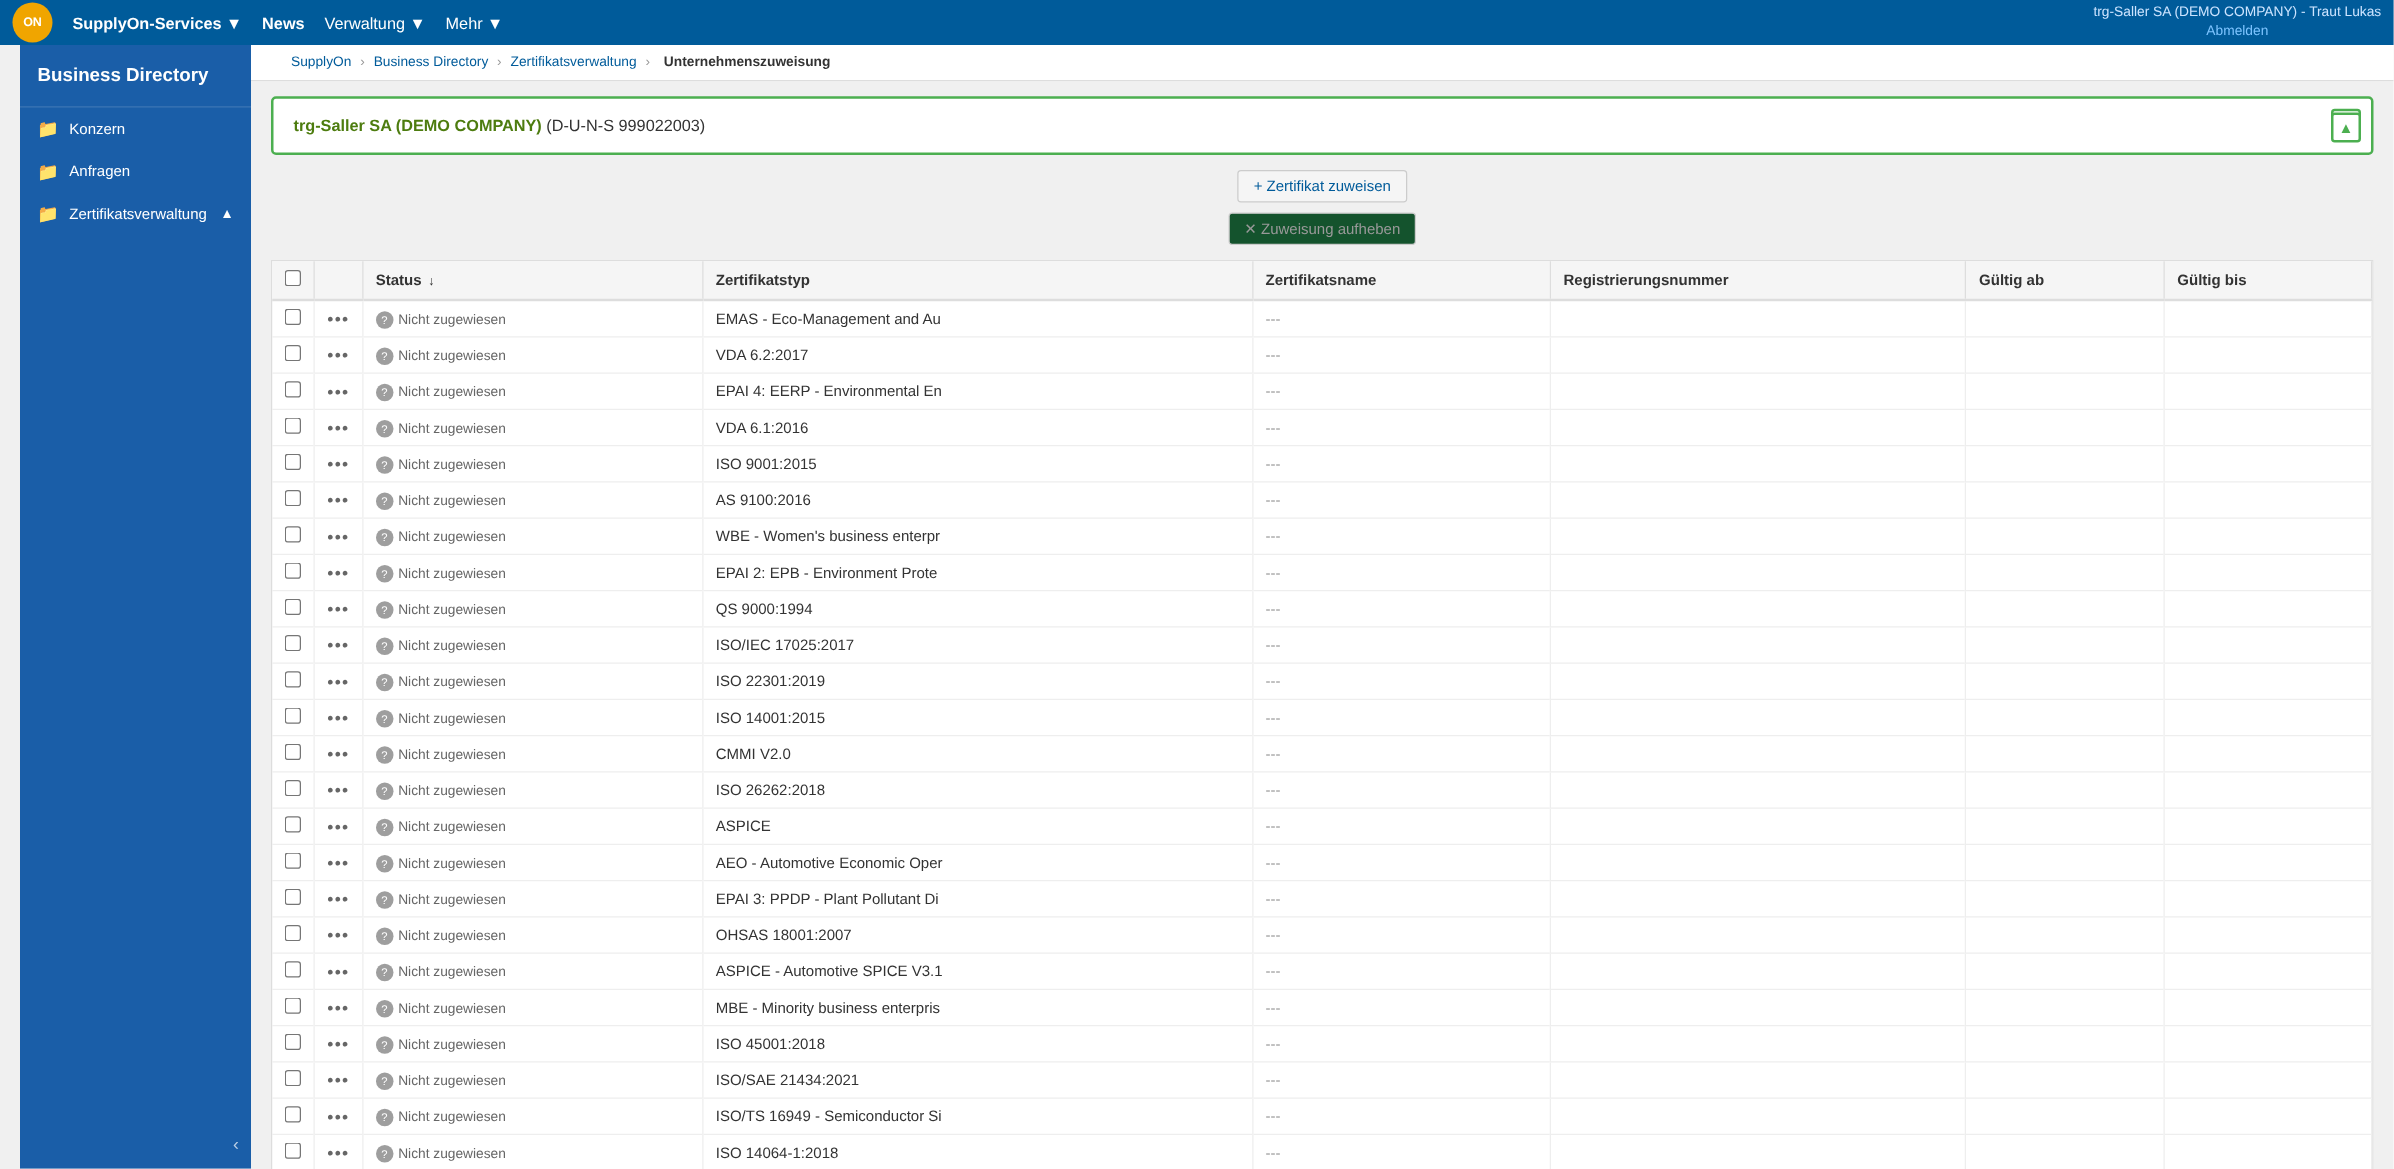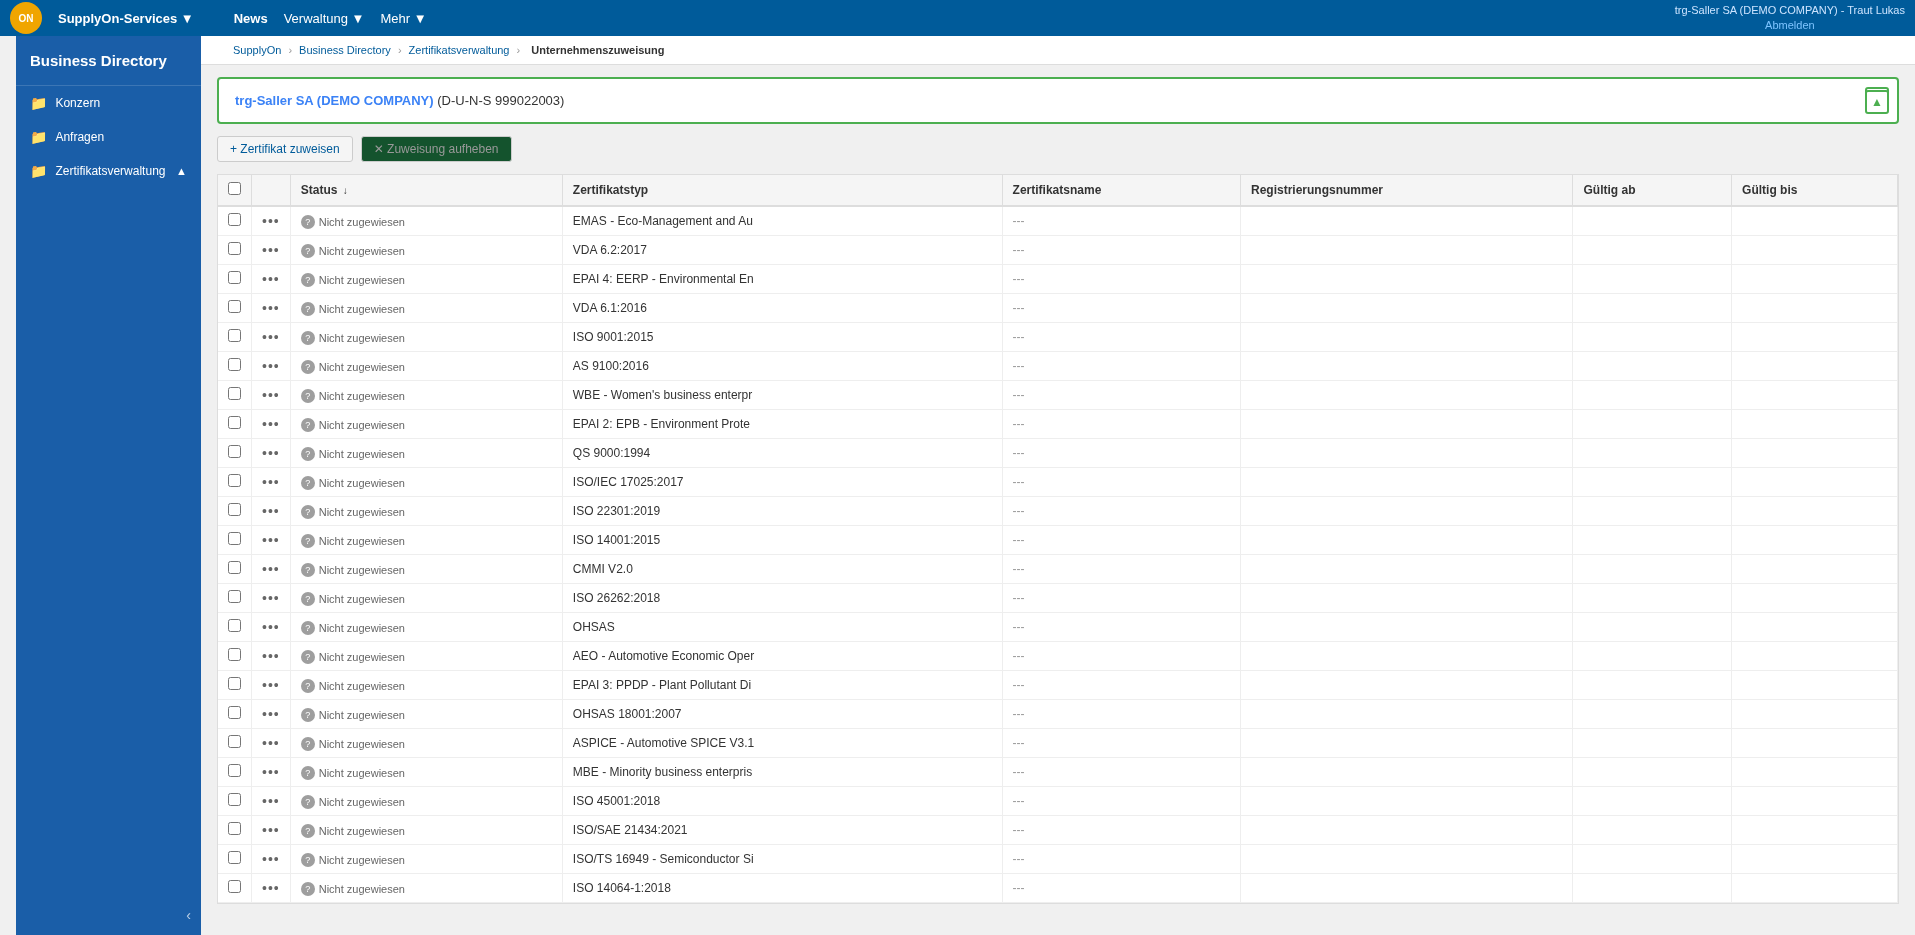--- a/index.html
+++ b/index.html
@@ -33,21 +33,21 @@
       font-weight: bold;
       display: flex;
       align-items: center;
       gap: 4px;
       cursor: pointer;
     }
     .top-nav-links {
       display: flex;
       align-items: center;
       gap: 16px;
-      margin-left: 24px;
+      margin-left: 0;
       font-size: 13px;
     }
     .top-nav-link { color: white; cursor: pointer; display: flex; align-items: center; gap: 3px; }
     .top-nav-link.active { font-weight: bold; }
     .top-nav-right {
       margin-left: auto;
       font-size: 11px;
       color: #cce4ff;
       text-align: center;
       line-height: 1.4;
@@ -152,21 +152,21 @@
       padding: 14px 16px;
       display: flex;
       align-items: center;
     }
     .company-row + .company-row {
       border-top: 1px solid #eee;
     }
     .company-name {
       font-size: 13px;
       font-weight: bold;
-      color: #3b82f6;
+      color: #4d7c0f;
     }
     .company-duns {
       font-size: 13px;
       color: #333;
       font-weight: normal;
     }
     .company-toggle {
       position: absolute;
       right: 8px;
       background: white;
@@ -184,20 +184,21 @@
     .company-toggle-top { top: 8px; }
     .company-toggle-bottom { bottom: 8px; }
 
     
     .action-bar {
       display: flex;
       align-items: center;
       gap: 8px;
       padding: 8px 0;
       margin-bottom: 4px;
+      flex-direction: column;
     }
     .btn {
       display: flex;
       align-items: center;
       gap: 4px;
       padding: 5px 12px;
       border-radius: 3px;
       cursor: pointer;
       font-size: 12px;
       border: 1px solid;
@@ -633,21 +634,21 @@
       </td>
       <td>
         <span class="dots-btn">•••</span>
       </td>
       <td>
         <span class="status-icon">
           <span class="status-circle">?</span>
           Nicht zugewiesen
         </span>
       </td>
-      <td class="col-cert-type">OHSAS</td>
+      <td class="col-cert-type">ASPICE</td>
       <td class="col-cert-name col-dashes">---</td>
       <td></td>
       <td></td>
       <td></td>
     </tr>
               <tr>
       <td class="checkbox-cell">
         <input type="checkbox" style="">
       </td>
       <td>

